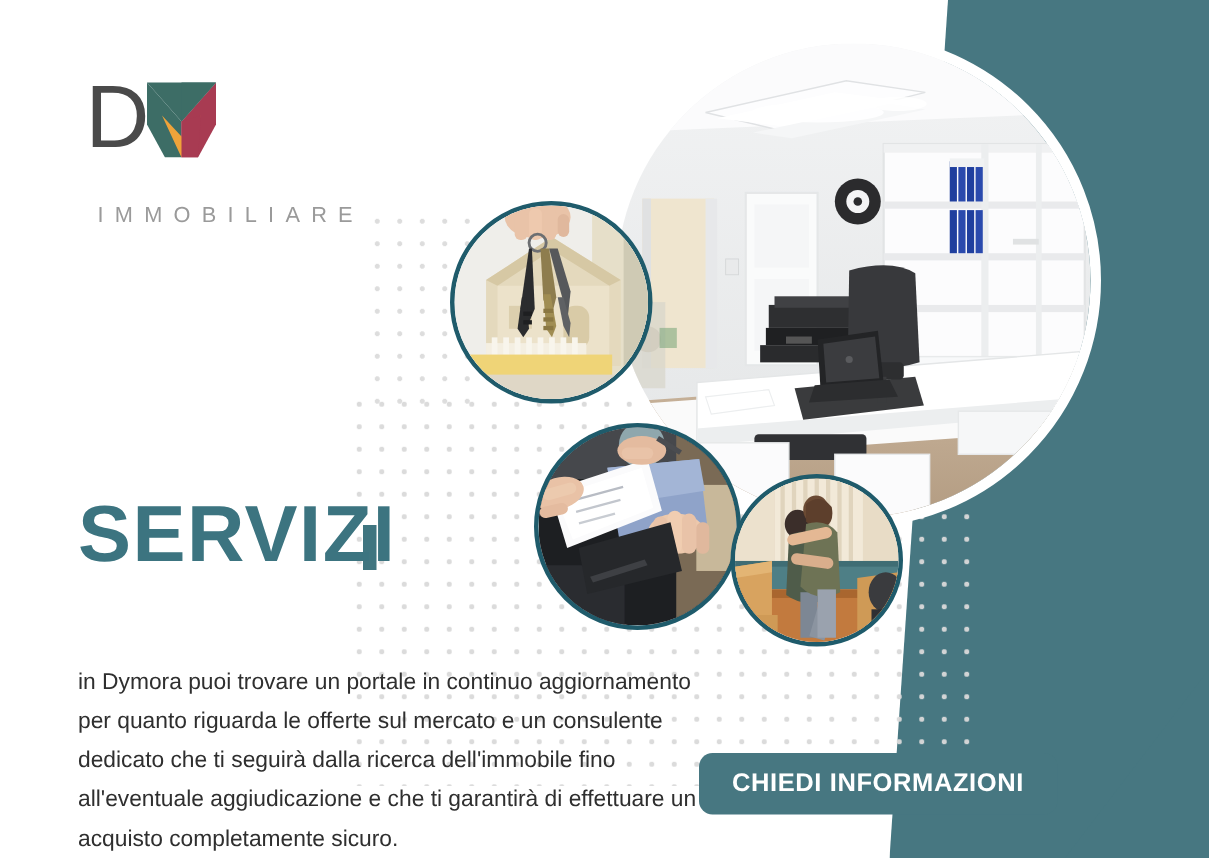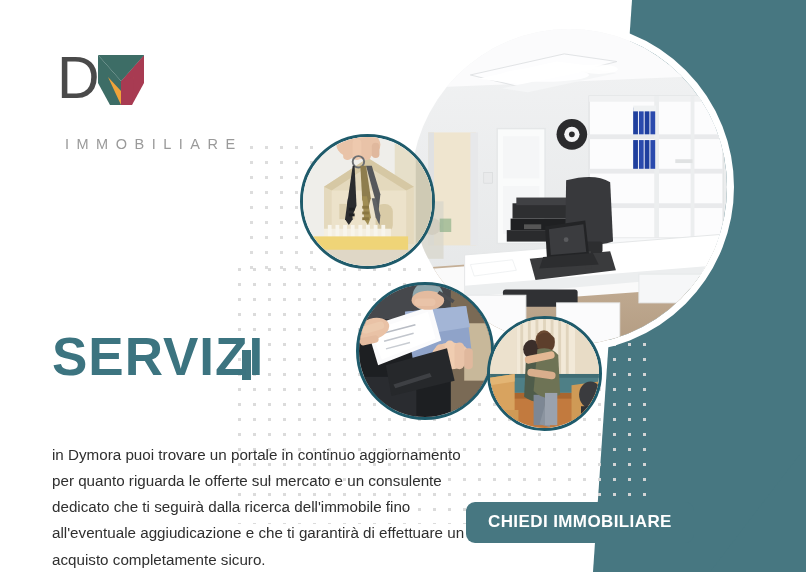--- a/index.html
+++ b/index.html
@@ -454,15 +454,15 @@
       <rect x="40" y="52" width="30" height="8" rx="4" fill="#d9ae8c" transform="rotate(8 40 52)"></rect>
 
       <ellipse cx="106" cy="80" rx="12" ry="14" fill="#3a3b3e"></ellipse>
       <rect x="96" y="92" width="19" height="23" fill="#2f3033"></rect>
     </svg>
   </div>
 
   <div class="headline">SERVIZI</div>
   <div class="body-copy">in Dymora puoi trovare un portale in continuo aggiornamento per quanto riguarda le offerte sul mercato e un consulente dedicato che ti seguirà dalla ricerca dell'immobile fino all'eventuale aggiudicazione e che ti garantirà di effettuare un acquisto completamente sicuro.</div>
 
-  <button class="cta">CHIEDI IMMOBILIARE</button>
+  <button class="cta">CHIEDI INFORMAZIONI</button>
 
 </div>
 
 </body></html>

